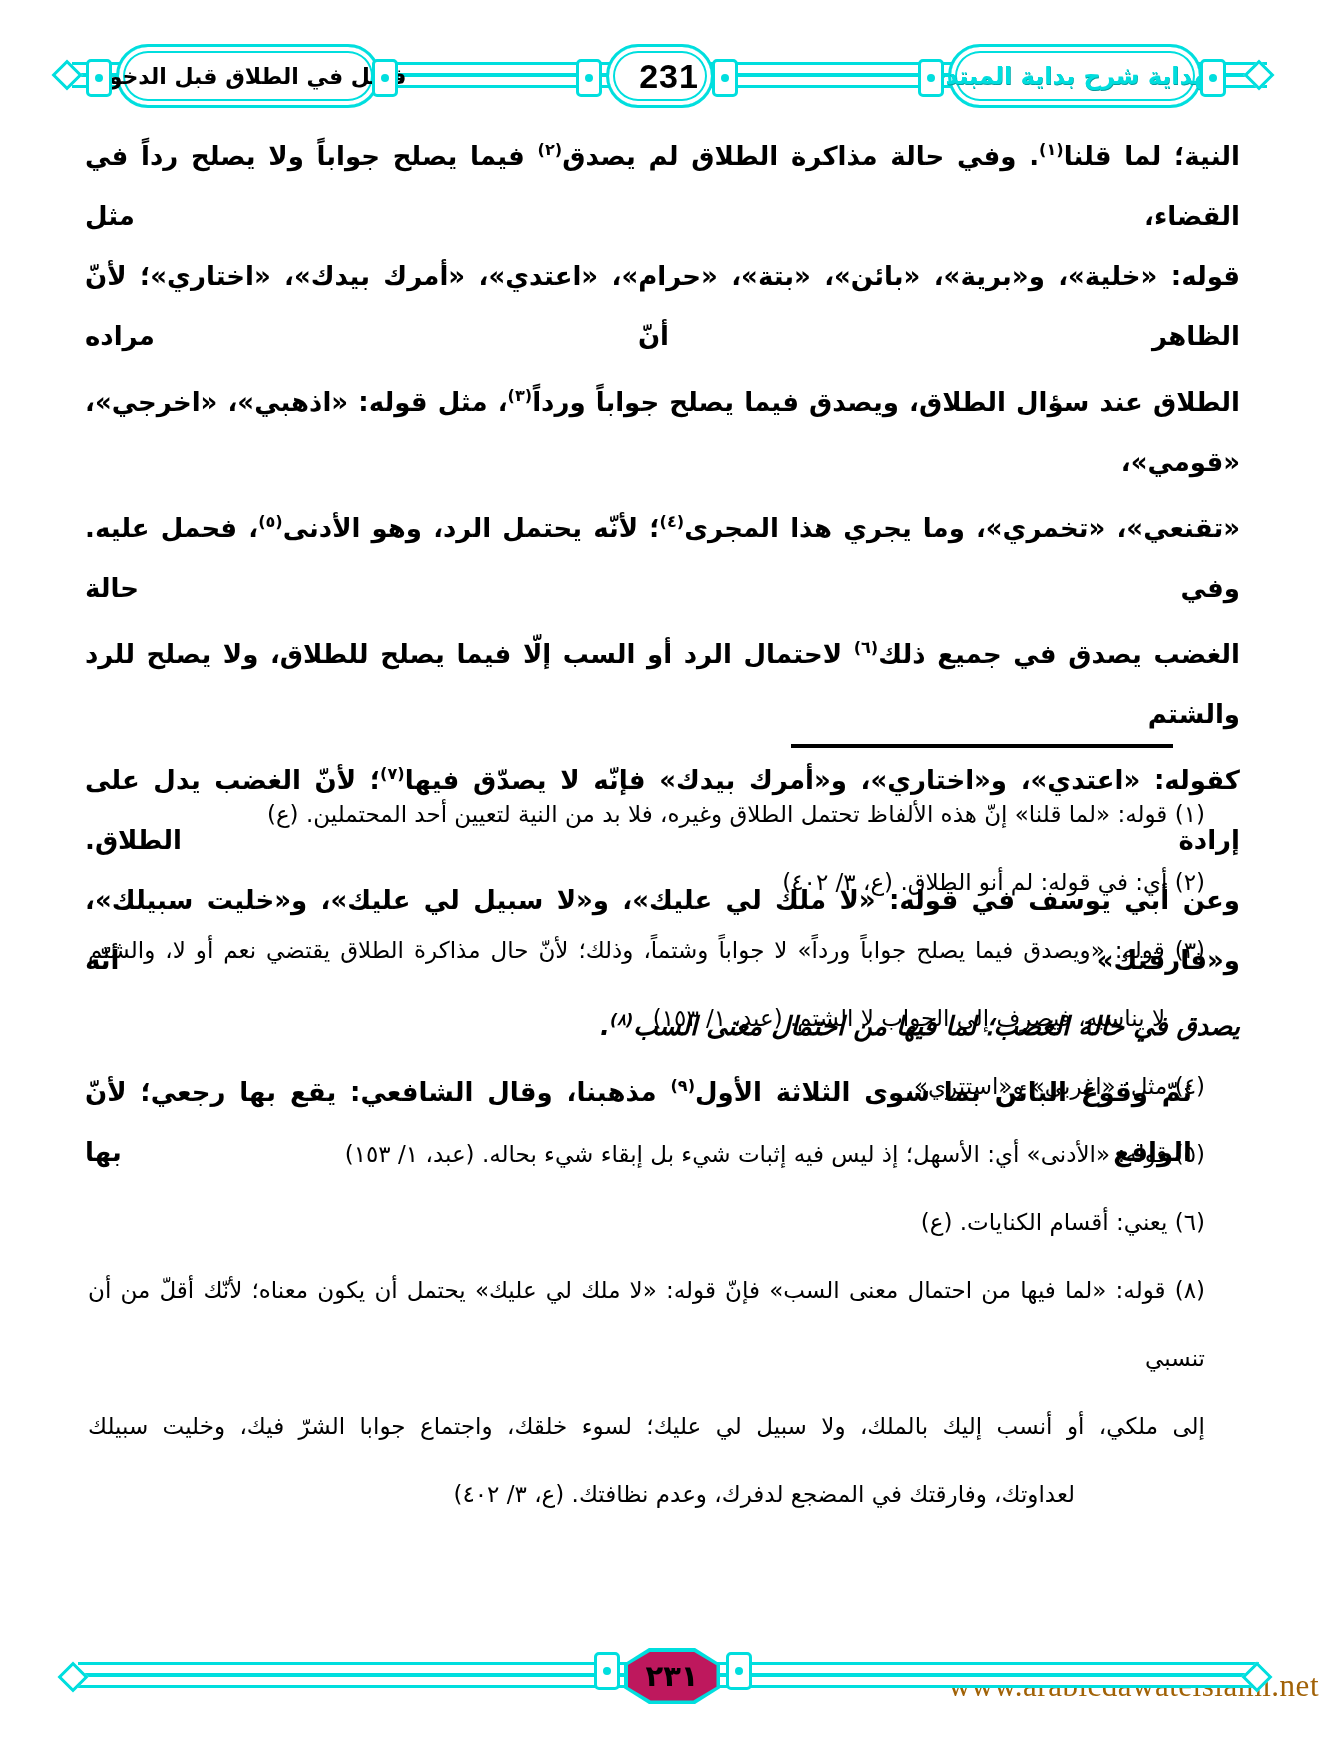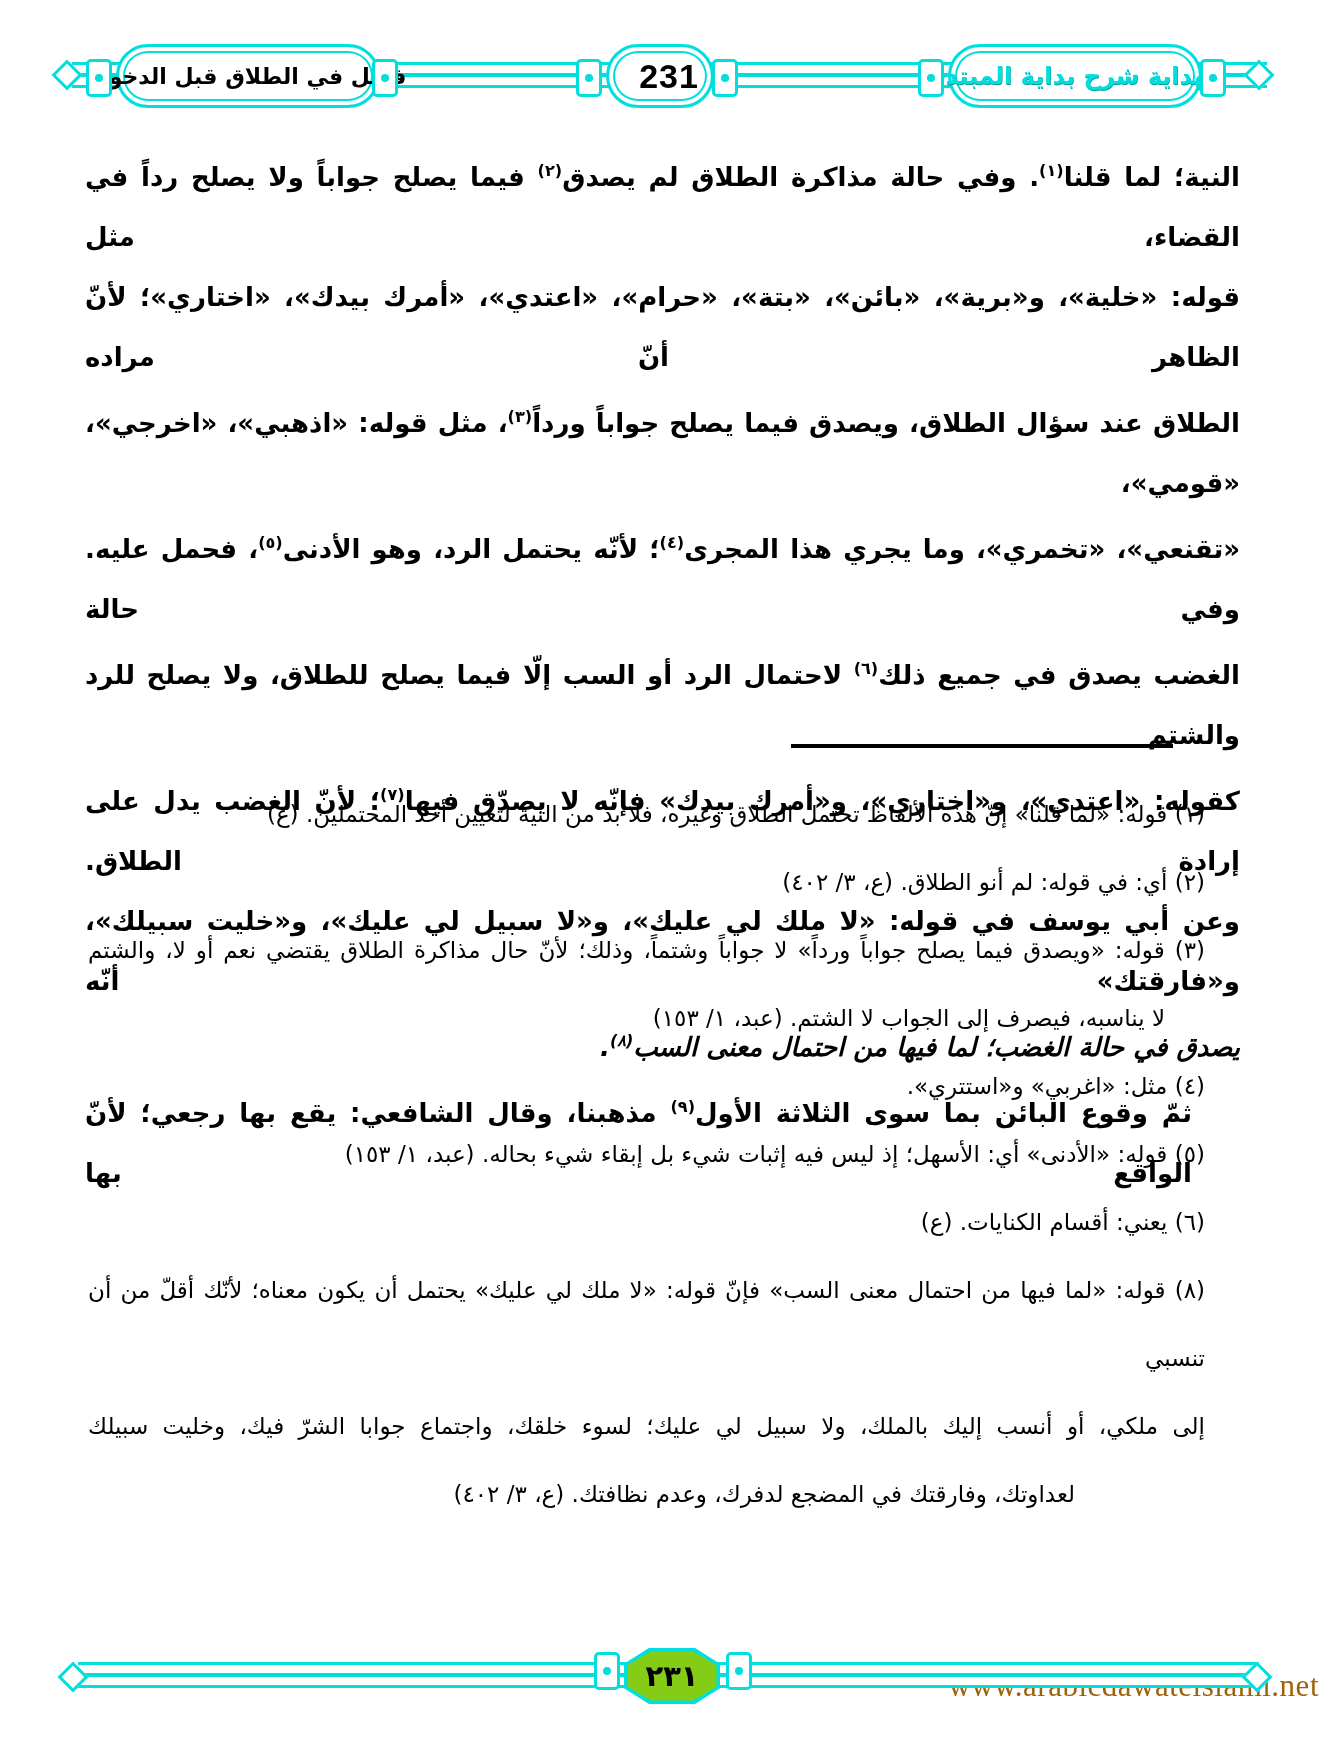--- a/index.html
+++ b/index.html
@@ -75,21 +75,21 @@
     border: 3px solid var(--c);
     transform: rotate(45deg);
     z-index: 3;
   }
   .clasp.b { top: 1652px; }
   .end-diamond.b { top: 1666px; }
 
   
   .body-text {
     position: absolute;
-    top: 141px; right: 85px; left: 85px;
+    top: 120px; right: 85px; left: 85px;
     direction: rtl;
   }
   .body-line {
     font-size: 26px;
     font-weight: bold;
     line-height: 60px;
     text-align: justify;
     text-align-last: justify;
   }
   .body-line.no-just { text-align-last: right; font-style: italic; }
@@ -124,21 +124,21 @@
   .octagon {
     position: absolute; left: 624px; top: 1648px;
     width: 96px; height: 56px;
     background: var(--c);
     clip-path: polygon(26% 0,74% 0,100% 28%,100% 72%,74% 100%,26% 100%,0 72%,0 28%);
     display: flex; align-items: center; justify-content: center;
     z-index: 2;
   }
   .octagon-inner {
     width: calc(100% - 7px); height: calc(100% - 7px);
-    background: #84cc16;
+    background: #be185d;
     clip-path: polygon(26% 0,74% 0,100% 28%,100% 72%,74% 100%,26% 100%,0 72%,0 28%);
     display: flex; align-items: center; justify-content: center;
     font-weight: bold; font-size: 29px;
   }
   .watermark {
     position: absolute;
     top: 1668px; right: 6px;
     font-family: Liberation Serif, serif;
     font-size: 31px;
     color: #a16207;

